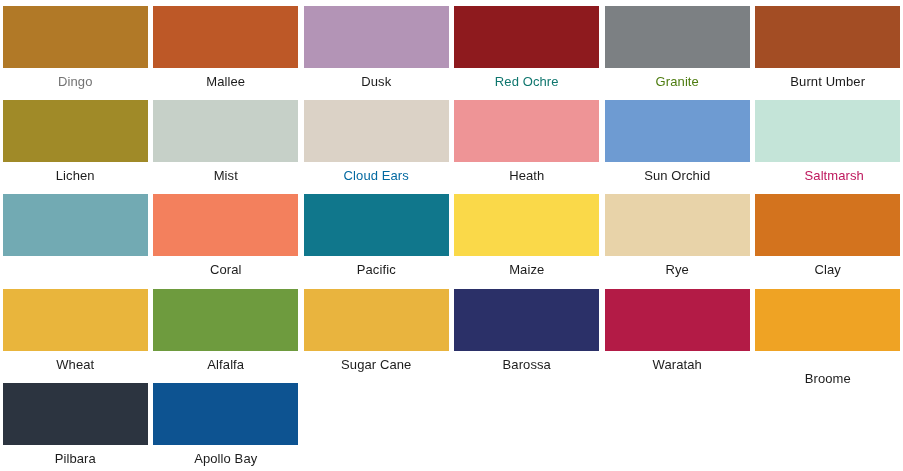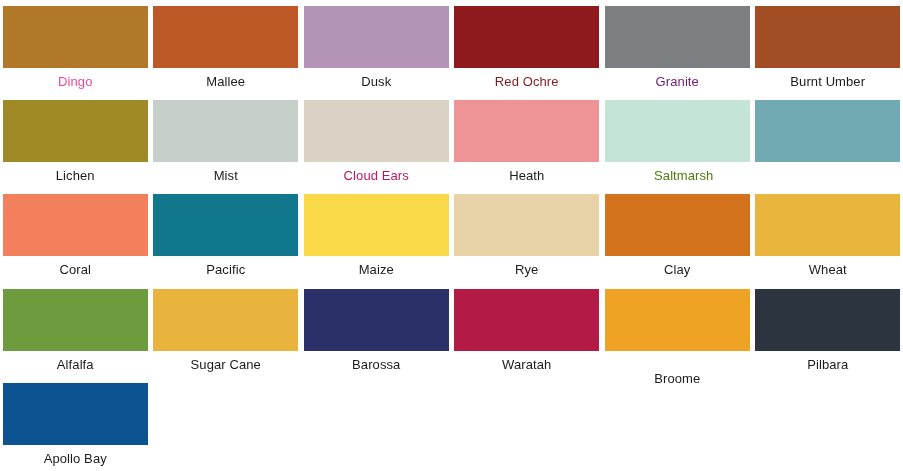--- a/index.html
+++ b/index.html
@@ -48,61 +48,65 @@
     white-space: nowrap;
     font-family: "Liberation Sans", sans-serif;
   }
 </style>
 </head>
 <body>
 
 <div id="palette-grid" style="background: rgb(255, 255, 255);">
     <div class="swatch-cell">
       <div class="swatch-chip" style="background-color: rgb(177, 121, 39);"></div>
-      <div class="swatch-label" style="color: #ec4899;">Dingo</div>
+      <div class="swatch-label" style="color: #737373;">Dingo</div>
     </div>
     <div class="swatch-cell">
       <div class="swatch-chip" style="background-color: rgb(189, 88, 39);"></div>
       <div class="swatch-label" style="color: rgb(28, 28, 28);">Mallee</div>
     </div>
     <div class="swatch-cell">
       <div class="swatch-chip" style="background-color: rgb(179, 148, 182);"></div>
       <div class="swatch-label" style="color: rgb(28, 28, 28);">Dusk</div>
     </div>
     <div class="swatch-cell">
       <div class="swatch-chip" style="background-color: rgb(142, 26, 30);"></div>
-      <div class="swatch-label" style="color: #7f1d1d;">Red Ochre</div>
+      <div class="swatch-label" style="color: #0f766e;">Red Ochre</div>
     </div>
     <div class="swatch-cell">
       <div class="swatch-chip" style="background-color: rgb(124, 128, 131);"></div>
-      <div class="swatch-label" style="color: #701a75;">Granite</div>
+      <div class="swatch-label" style="color: #4d7c0f;">Granite</div>
     </div>
     <div class="swatch-cell">
       <div class="swatch-chip" style="background-color: rgb(163, 77, 36);"></div>
       <div class="swatch-label" style="color: rgb(28, 28, 28);">Burnt Umber</div>
     </div>
     <div class="swatch-cell">
       <div class="swatch-chip" style="background-color: rgb(160, 138, 40);"></div>
       <div class="swatch-label" style="color: rgb(28, 28, 28);">Lichen</div>
     </div>
     <div class="swatch-cell">
       <div class="swatch-chip" style="background-color: rgb(198, 208, 200);"></div>
       <div class="swatch-label" style="color: rgb(28, 28, 28);">Mist</div>
     </div>
     <div class="swatch-cell">
       <div class="swatch-chip" style="background-color: rgb(219, 210, 198);"></div>
-      <div class="swatch-label" style="color: #be185d;">Cloud Ears</div>
+      <div class="swatch-label" style="color: #0369a1;">Cloud Ears</div>
     </div>
     <div class="swatch-cell">
       <div class="swatch-chip" style="background-color: rgb(238, 148, 150);"></div>
       <div class="swatch-label" style="color: rgb(28, 28, 28);">Heath</div>
     </div>
     <div class="swatch-cell">
+      <div class="swatch-chip" style="background-color: rgb(110, 155, 210);"></div>
+      <div class="swatch-label" style="color: rgb(28, 28, 28);">Sun Orchid</div>
+    </div>
+    <div class="swatch-cell">
       <div class="swatch-chip" style="background-color: rgb(196, 228, 216);"></div>
-      <div class="swatch-label" style="color: #4d7c0f; margin-left: 13px;">Saltmarsh</div>
+      <div class="swatch-label" style="color: #be185d; margin-left: 13px;">Saltmarsh</div>
     </div>
     <div class="swatch-cell">
       <div class="swatch-chip" style="background-color: rgb(114, 170, 179);"></div>
       <div class="swatch-label" style="color: rgb(28, 28, 28); margin-top: 31px;">Tasman</div>
     </div>
     <div class="swatch-cell">
       <div class="swatch-chip" style="background-color: rgb(243, 128, 93);"></div>
       <div class="swatch-label" style="color: rgb(28, 28, 28);">Coral</div>
     </div>
     <div class="swatch-cell">

